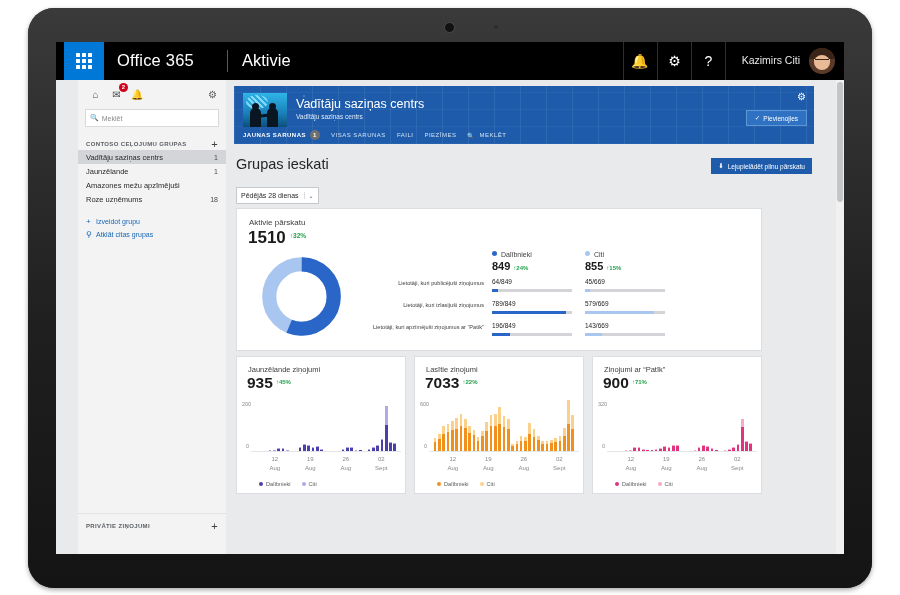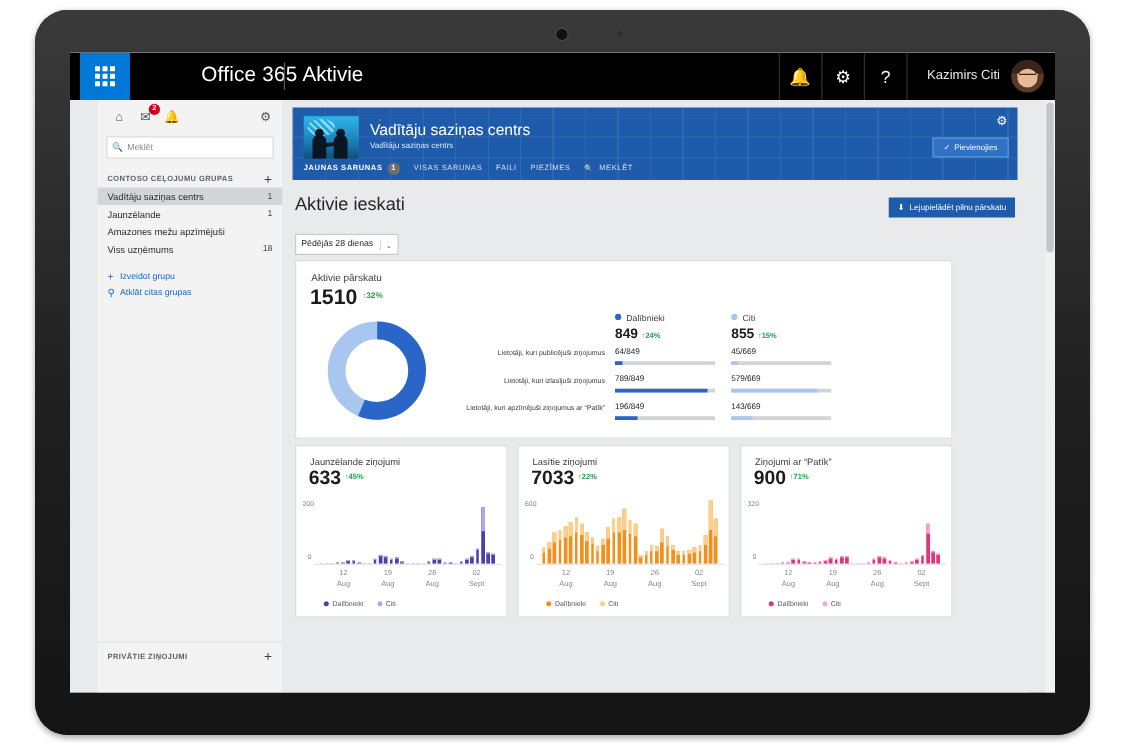--- a/index.html
+++ b/index.html
@@ -15,21 +15,21 @@
           background:#111;border:1px solid #4a4a4a;}
   .sensor{position:absolute;left:494px;top:25px;width:4px;height:4px;border-radius:50%;background:#2d2d2d;}
   .screen{position:absolute;left:56px;top:42px;width:788px;height:512px;background:#fff;overflow:hidden;}
 
   
   .suitebar{position:absolute;left:0;top:0;width:788px;height:38px;background:#000;color:#fff;}
   .waffle{position:absolute;left:8px;top:0;width:40px;height:38px;background:#0078d7;
           display:flex;align-items:center;justify-content:center;cursor:pointer;}
   .waffle .grid{width:16px;height:16px;display:grid;grid-template-columns:repeat(3,1fr);grid-template-rows:repeat(3,1fr);gap:2px;}
   .waffle .grid i{background:#fff;display:block;border-radius:.5px;}
-  .o365{position:absolute;left:61px;top:9px;font-size:16.5px;font-weight:300;letter-spacing:.2px;color:#fff;cursor:pointer;margin-left:44px;}
+  .o365{position:absolute;left:61px;top:9px;font-size:16.5px;font-weight:300;letter-spacing:.2px;color:#fff;cursor:pointer;}
   .vsep{position:absolute;left:171px;top:8px;width:1px;height:22px;background:#5a5a5a;}
   .appname{position:absolute;left:186px;top:9px;font-size:16.5px;font-weight:300;color:#fff;cursor:pointer;}
   .sb-icons{position:absolute;right:118px;top:0;height:38px;display:flex;}
   .sb-icons .ic{width:33px;height:38px;display:flex;align-items:center;justify-content:center;cursor:pointer;
                 border-left:1px solid #2e2e2e;font-size:14px;color:#fff;}
   .sb-icons .ic:last-child{border-right:1px solid #2e2e2e;}
   .username{position:absolute;right:44px;top:12px;font-size:10.5px;color:#e8e8e8;cursor:pointer;}
   .avatar{position:absolute;right:9px;top:6px;width:26px;height:26px;border-radius:50%;
           background:radial-gradient(circle at 50% 38%,#f0c9a8 0 40%,#5b3a2a 41% 100%);overflow:hidden;}
   .avatar .hair{position:absolute;left:0;top:0;width:26px;height:11px;background:#3a2418;border-radius:13px 13px 4px 4px;}
@@ -204,21 +204,21 @@
           </div>
           <div class="grow">
             <span>Jaunzēlande</span>
             <span class="cnt">1</span>
           </div>
           <div class="grow">
             <span>Amazones mežu apzīmējuši</span>
             <span class="cnt"></span>
           </div>
           <div class="grow">
-            <span>Viss uzņēmums</span>
+            <span>Roze uzņēmums</span>
             <span class="cnt">18</span>
           </div>
         </div>
 
         <div class="links">
           <div class="lnk">
             <span class="ico">+</span>
             <span>Izveidot grupu</span>
           </div>
           <div class="lnk">
@@ -264,21 +264,21 @@
             <div class="gtab">
               <span>PIEZĪMES</span>
             </div>
             <div class="gtab">
               <span>🔍</span>
               <span>MEKLĒT</span>
             </div>
           </div>
         </div>
 
-        <div class="pagetitle">Aktivie ieskati</div>
+        <div class="pagetitle">Grupas ieskati</div>
         <div class="dlbtn">
           <span>⬇</span>
           <span>Lejupielādēt pilnu pārskatu</span>
         </div>
         <div class="period">
           <span>Pēdējās 28 dienas</span>
           <span class="chev">⌄</span>
         </div>
 
         <div class="card card-top">
@@ -324,21 +324,21 @@
           <div class="track" style="left:255px;top:124px;width:80px;"></div>
           <div class="fill" style="left:255px;top:124px;width:18px;background:#2a66c8;"></div>
           <div class="metric" style="left:348px;top:113px;">143/669</div>
           <div class="track" style="left:348px;top:124px;width:80px;"></div>
           <div class="fill" style="left:348px;top:124px;width:17px;background:#a8c6ef;"></div>
         </div>
 
         <div class="card card-b cb1">
           <div class="b-title">Jaunzēlande ziņojumi</div>
           <div class="b-big">
-            <span>633</span><span class="b-delta">↑45%</span>
+            <span>935</span><span class="b-delta">↑45%</span>
           </div>
           <div class="ymax">200</div>
           <div class="yzero">0</div>
           <div class="plot">
               <div class="bar" style="left: 0.774545px; width: 2.66788px; height: 0.5px; background: rgb(75, 63, 168);"></div>
               <div class="bar" style="left: 5.07758px; width: 2.66788px; height: 0.25px; background: rgb(75, 63, 168);"></div>
               <div class="bar" style="left: 9.38061px; width: 2.66788px; height: 0.25px; background: rgb(75, 63, 168);"></div>
               <div class="bar" style="left: 13.6836px; width: 2.66788px; height: 1px; background: rgb(75, 63, 168);">
                 <div class="top" style="height: 0.25px; top: 0px; background: rgb(176, 169, 228);"></div>
               </div>

